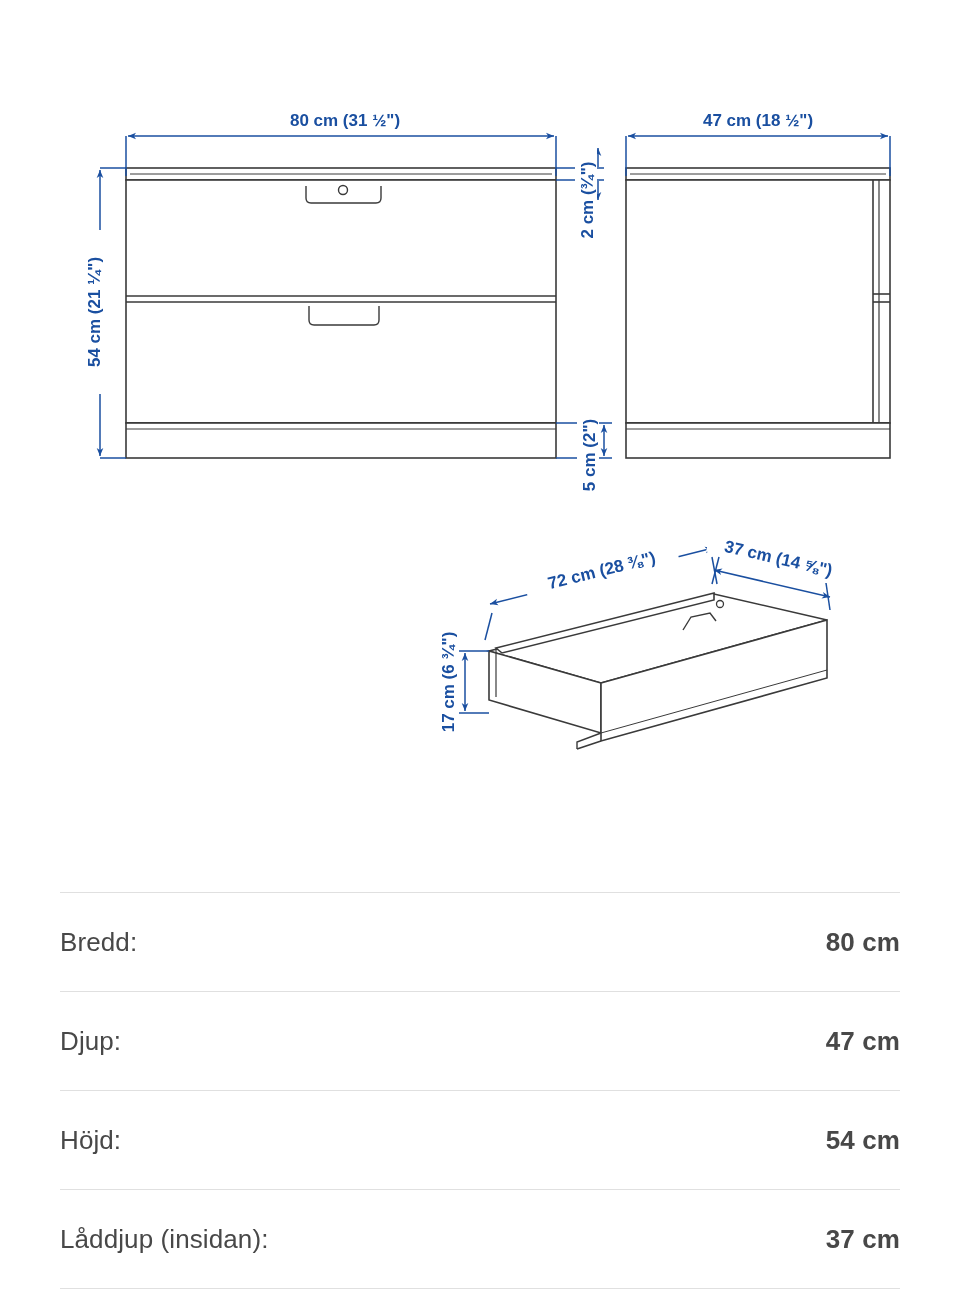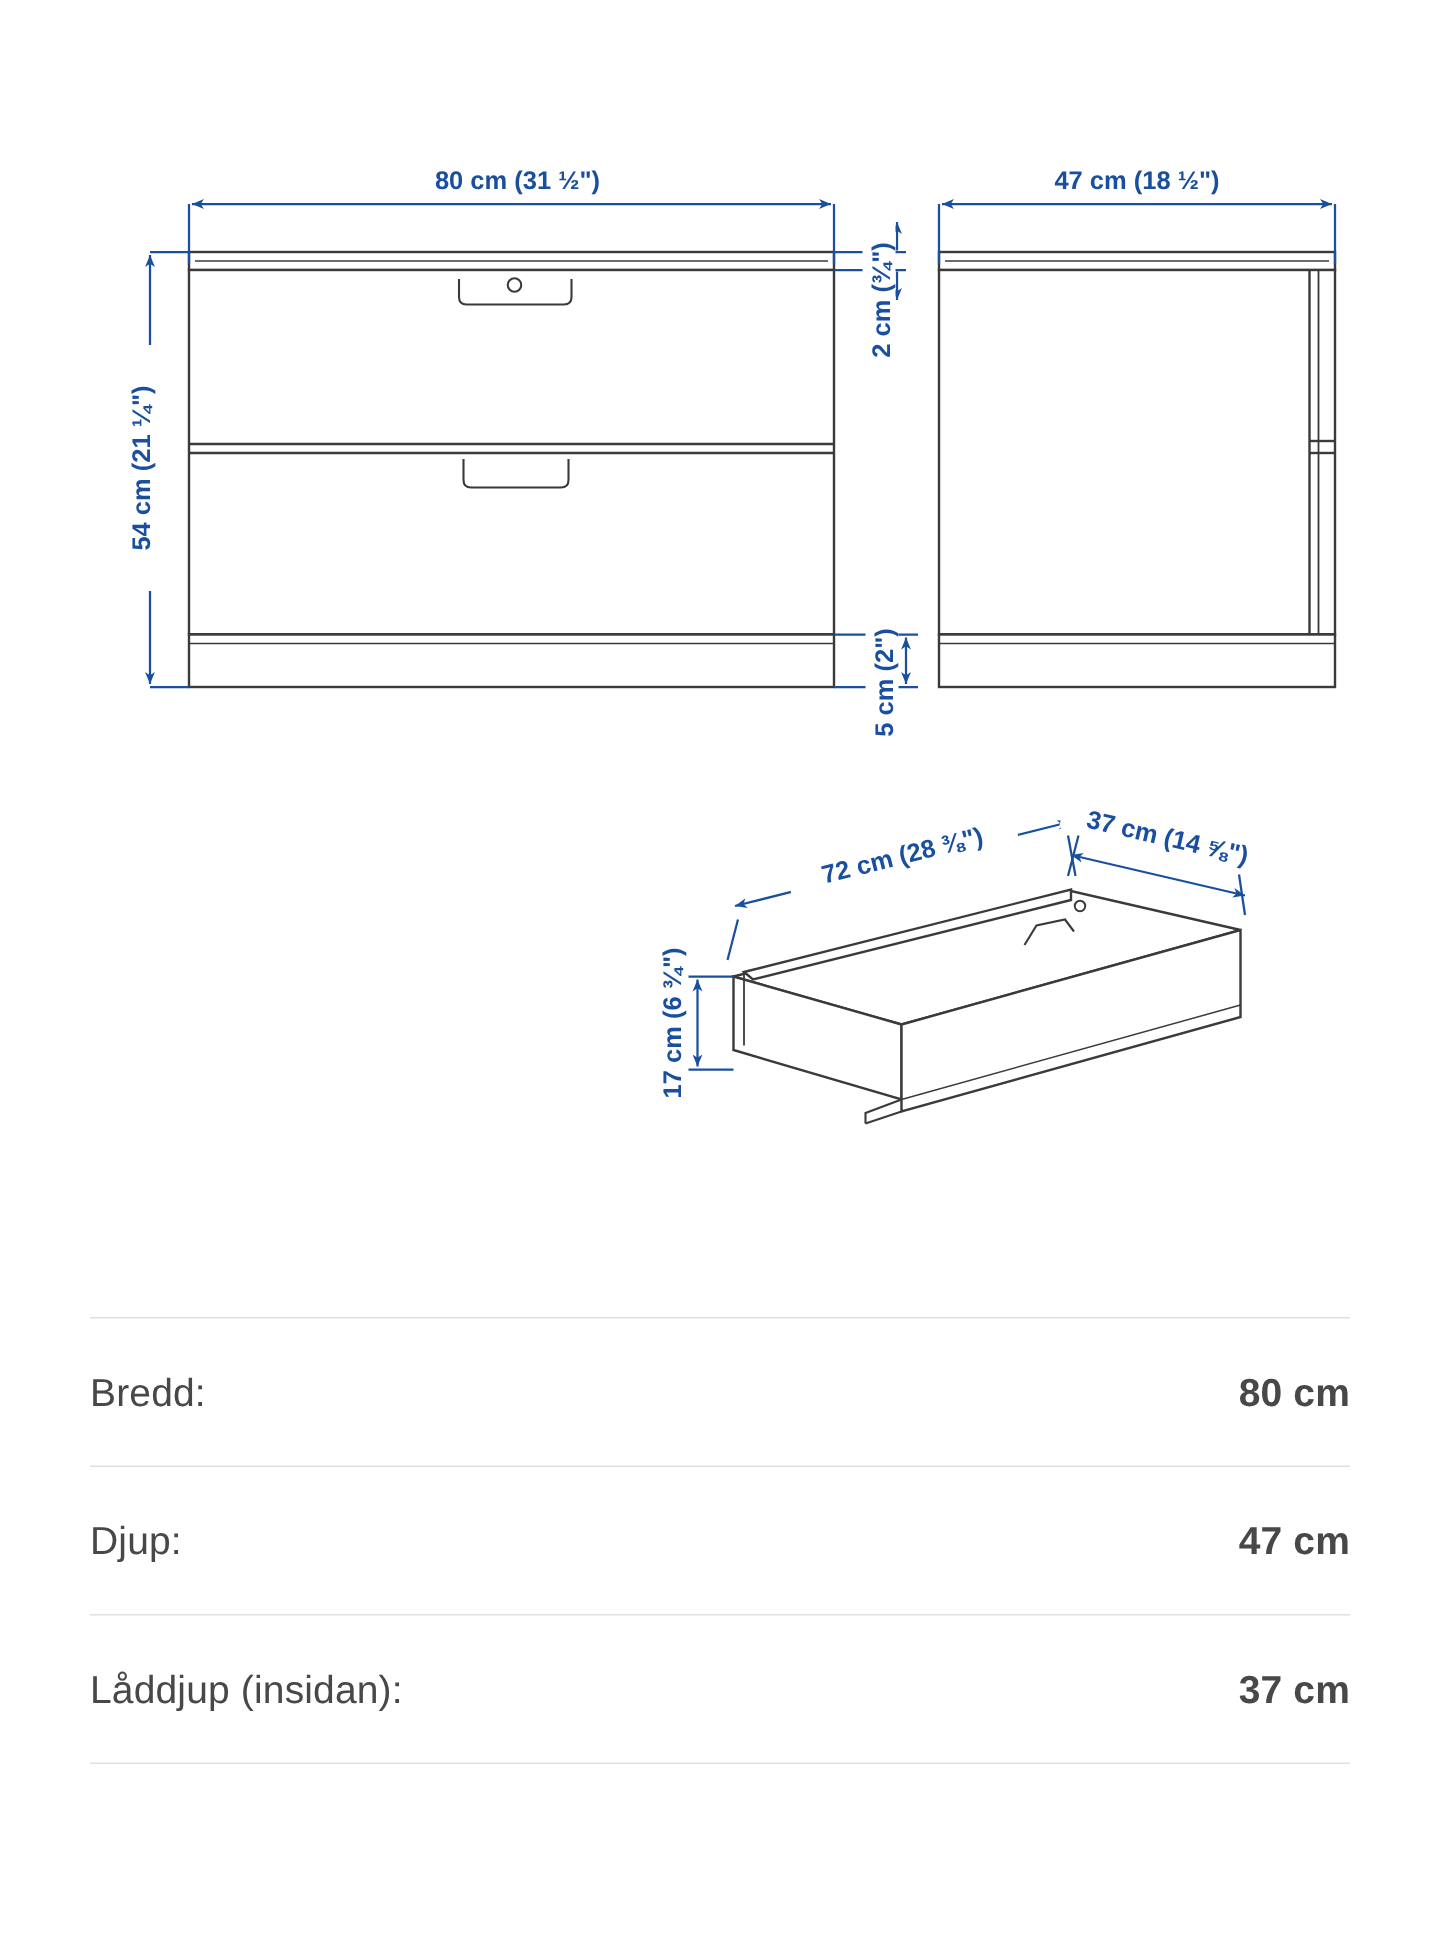--- a/index.html
+++ b/index.html
@@ -41,20 +41,21 @@
   }
   .spec-row {
     display: flex;
     align-items: center;
     justify-content: space-between;
     height: 98px;
     border-bottom: 1px solid #e0e0e0;
   }
   .spec-row:first-child {
     border-top: 1px solid #e0e0e0;
+    margin-top: 14px;
   }
   .spec-label {
     font-size: 26px;
     color: #484848;
     font-weight: 400;
     letter-spacing: 0.1px;
   }
   .spec-value {
     font-size: 26px;
     color: #484848;
@@ -234,20 +235,24 @@
     <div class="spec-row">
       <span class="spec-label">Bredd:</span>
       <span class="spec-value">80 cm</span>
     </div>
 
     <div class="spec-row">
       <span class="spec-label">Djup:</span>
       <span class="spec-value">47 cm</span>
     </div>
 
+    <div class="spec-row">
+      <span class="spec-label">Höjd:</span>
+      <span class="spec-value">54 cm</span>
+    </div>
 
     <div class="spec-row">
       <span class="spec-label">Låddjup (insidan):</span>
       <span class="spec-value">37 cm</span>
     </div>
 
   </div>
 
 </div>
 

